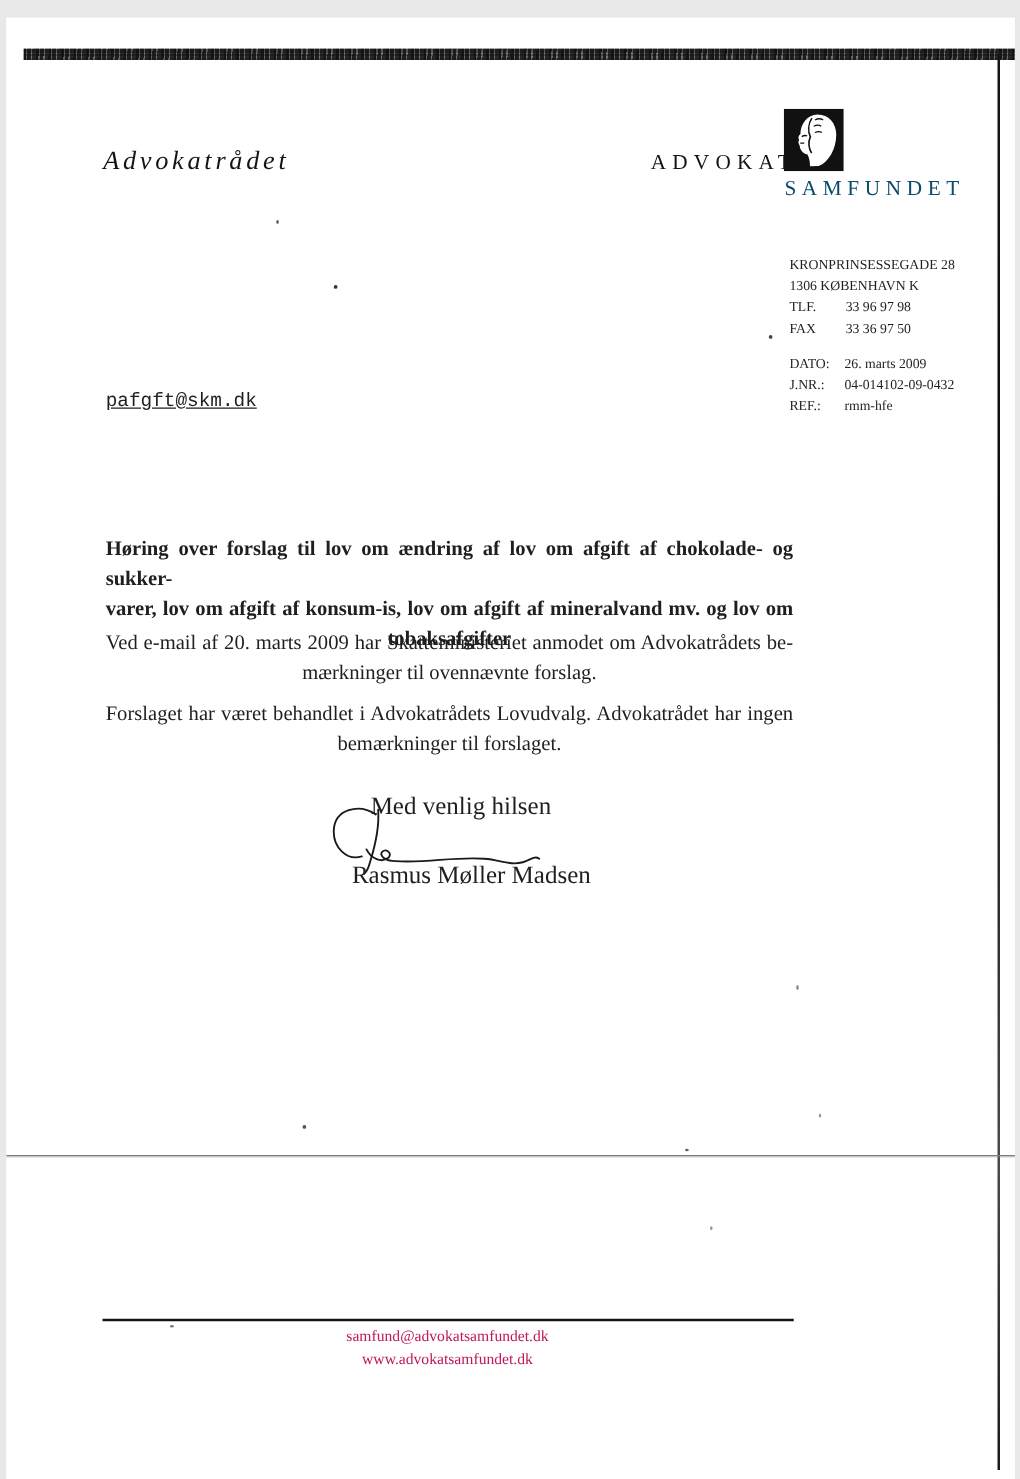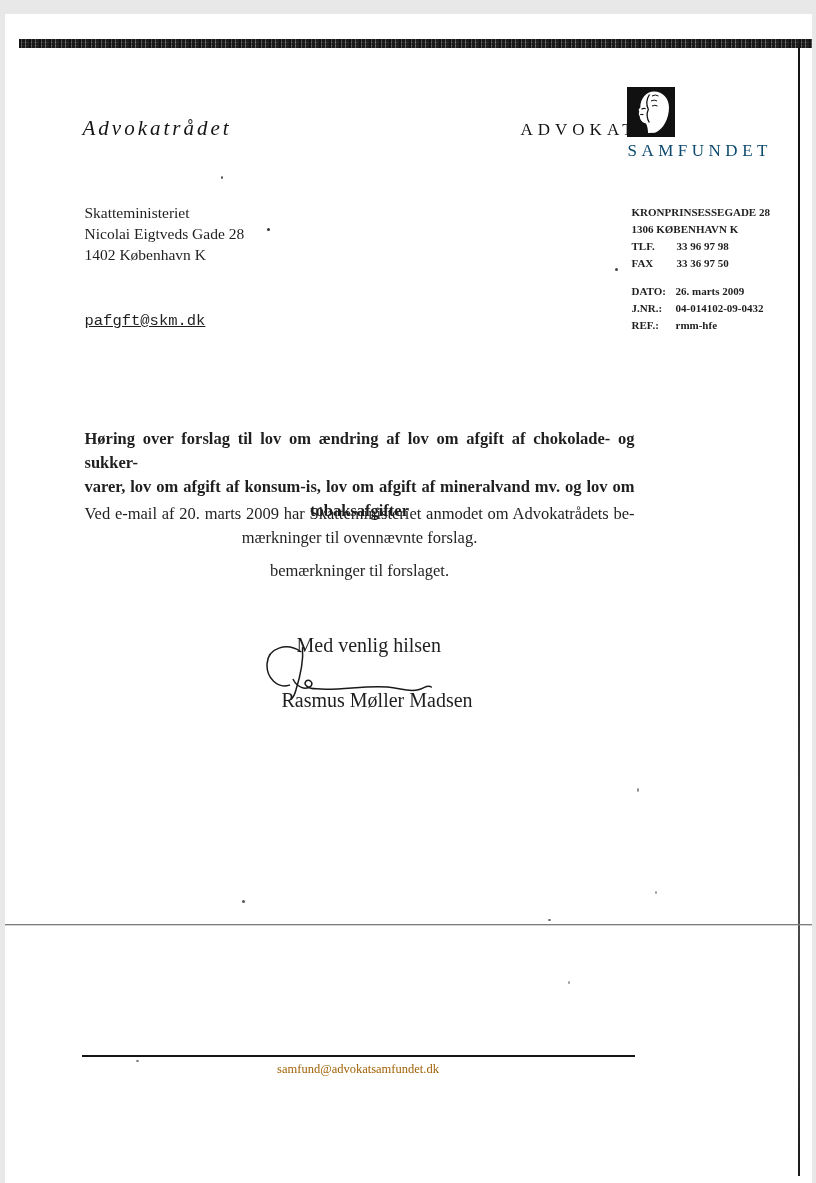--- a/index.html
+++ b/index.html
@@ -47,42 +47,42 @@
   }
 
   
   .recipient{position:absolute;left:80px;top:188px;font-size:15.5px;line-height:21px;}
   .recipient-email{
     position:absolute;left:80px;top:298px;font-size:15.5px;
     color:#1f1f1f;text-decoration:underline;cursor:pointer;font-family:Liberation Mono, monospace;
   }
 
   
-  .contact{position:absolute;left:627px;top:190px;font-size:11px;font-weight:bold;line-height:17px;white-space:nowrap;}
+  .contact{position:absolute;left:627px;top:190px;font-size:11px;font-weight:normal;line-height:17px;white-space:nowrap;}
   .contact .row{display:flex;}
   .contact .lbl{width:45px;flex:0 0 45px;}
   .contact .gap{height:11px;}
   .contact .lbl2{width:44px;flex:0 0 44px;}
 
   
   .subject{position:absolute;left:80px;top:413px;width:550px;font-weight:bold;font-size:16.5px;line-height:24px;}
   .para1{position:absolute;left:80px;top:488px;width:550px;font-size:16.5px;line-height:24px;}
   .para2{position:absolute;left:80px;top:545px;width:550px;font-size:16.5px;line-height:24px;}
   .jline{text-align:justify;text-align-last:justify;}
   .lline{text-align:center;}
 
   .closing{position:absolute;left:292px;top:620px;font-size:20px;}
   .signature{position:absolute;left:252px;top:631px;width:176px;height:56px;}
   .signer{position:absolute;left:277px;top:675px;font-size:20px;}
 
   
   .mid-rule{position:absolute;left:0;top:910px;width:816px;height:1px;background:#7d7d7d;box-shadow:0 1px 0 rgba(125,125,125,.35);}
   .footer-rule{position:absolute;left:77px;top:1041px;width:553px;height:2px;background:#141414;}
   .footer-text{position:absolute;left:77px;top:1046px;width:553px;text-align:center;font-size:12.5px;line-height:18px;}
-  .footer-text a{color:#a16207;text-decoration:none;cursor:pointer;text-align:center;}
+  .footer-text a{color:#be185d;text-decoration:none;cursor:pointer;text-align:center;}
 </style>
 </head>
 <body>
 
 <div class="page">
 
   <div class="noise-band"></div>
   <div class="vscan-line"></div>
   <div class="speck" style="left:216px;top:162px;width:2px;height:3px;"></div>
   <div class="speck" style="left:262px;top:214px;width:3px;height:3px;background:#333;"></div>
@@ -102,25 +102,20 @@
       <rect x="0" y="0" width="48" height="50" fill="#111"></rect>
       <path fill="#fff" d="M21 46 C 21 42 20.3 39 19 36.5 C 15 35.5 12.8 32.5 12.8 29.5 C 11.8 28 11.3 26.3 12.3 24.8 C 11.2 23.2 11.8 21.4 13.3 20.4 C 13.3 12 19 4.5 27 4.5 C 36 4.5 42 11.5 42 20.5 C 42 32 36 42.5 28 45.8 Z"></path>
       <path d="M22.5 7.5 C 19.5 12 19.3 18 21.3 22.5 C 19.3 26.5 20 32 22.3 35.5" stroke="#111" stroke-width="1.3" fill="none"></path>
       <path d="M14.5 22.3 q2.2 -1.6 4.2 -0.5" stroke="#111" stroke-width="1.1" fill="none"></path>
       <path d="M13.2 27.5 h3.2" stroke="#111" stroke-width="1.1" fill="none"></path>
       <path d="M25 9 q3.5 -2 6.5 0 M24 14 q3.5 -1.8 6 0 M25 19 q3 -1.5 5.5 0" stroke="#111" stroke-width="1" fill="none"></path>
     </svg>
   </div>
   <div class="logo-line2">SAMFUNDET</div>
 
-  <div class="recipient">
-    <div>Skatteministeriet</div>
-    <div>Nicolai Eigtveds Gade 28</div>
-    <div>1402 København K</div>
-  </div>
   <a class="recipient-email">pafgft@skm.dk</a>
 
   <div class="contact">
     <div class="row">KRONPRINSESSEGADE 28</div>
     <div class="row">1306 KØBENHAVN K</div>
     <div class="row">
       <span class="lbl">TLF.</span>
       <span>33 96 97 98</span>
     </div>
     <div class="row">
@@ -146,34 +141,36 @@
     <div class="jline">Høring over forslag til lov om ændring af lov om afgift af chokolade- og sukker-</div>
     <div class="jline">varer, lov om afgift af konsum-is, lov om afgift af mineralvand mv. og lov om</div>
     <div class="lline">tobaksafgifter</div>
   </div>
 
   <div class="para1">
     <div class="jline">Ved e-mail af 20. marts 2009 har Skatteministeriet anmodet om Advokatrådets be-</div>
     <div class="lline">mærkninger til ovennævnte forslag.</div>
   </div>
   <div class="para2">
+    <div class="jline">Forslaget har været behandlet i Advokatrådets Lovudvalg. Advokatrådet har ingen</div>
     <div class="lline">bemærkninger til forslaget.</div>
   </div>
 
   <div class="closing">Med venlig hilsen</div>
   <div class="signature">
     <svg width="176" height="56" viewBox="0 0 185 60" xmlns="http://www.w3.org/2000/svg">
       <g stroke="#1a1a1a" stroke-width="1.6" fill="none" stroke-linecap="round">
         <path d="M45 7 C 30 -3 10 3 9 20 C 8 35 20 47 33 43"></path>
         <path d="M47 3 C 48 16 45 32 40 48 C 39 52 37 56 35 58"></path>
         <path d="M37 37 C 41 45 50 49 56 44 C 59 40 54 36 50.5 39 C 48 42 52 47 62 47 C 88 49 112 43 138 45 C 152 46 160 51 171 48 C 178 46 181 42 185 45"></path>
       </g>
     </svg>
   </div>
   <div class="signer">Rasmus Møller Madsen</div>
 
   <div class="mid-rule"></div>
   <div class="footer-rule"></div>
   <div class="footer-text">
     <div><a>samfund@advokatsamfundet.dk</a></div>
+    <div><a>www.advokatsamfundet.dk</a></div>
   </div>
 
 </div>
 
 </body></html>

